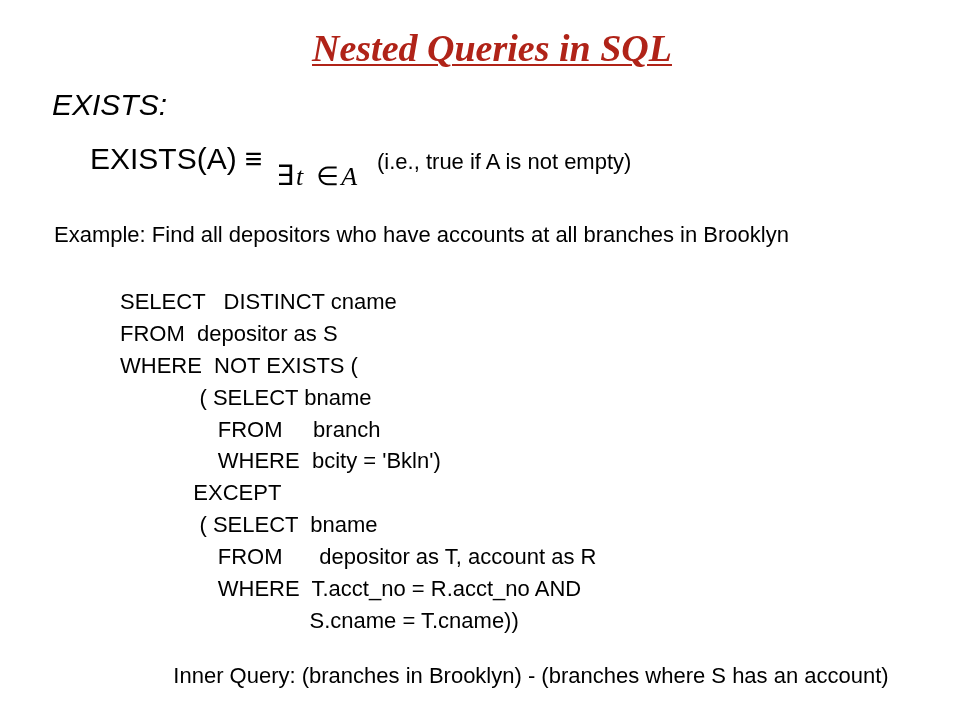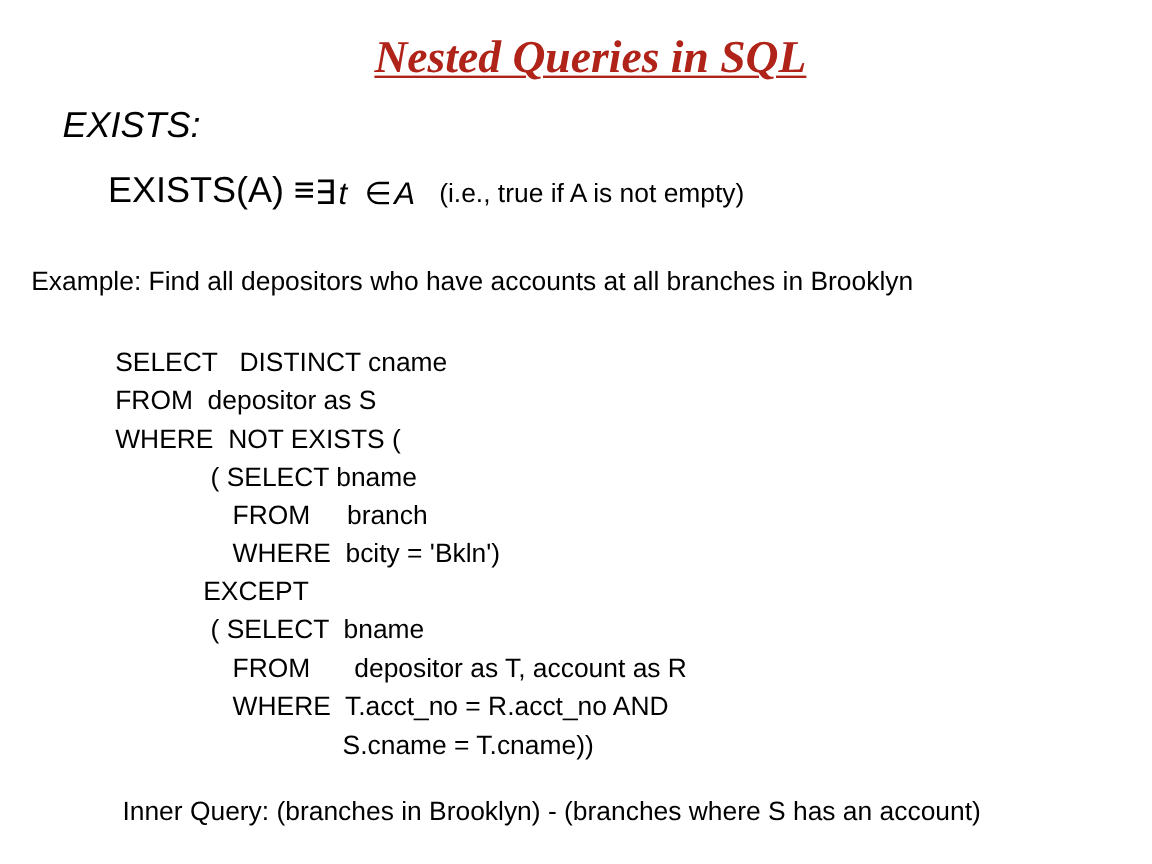--- a/index.html
+++ b/index.html
@@ -40,51 +40,53 @@
     }
     .def-lhs {
       font-size: 30px;
     }
     .equiv {
       font-size: 30px;
       margin-left: 8px;
     }
     .math-box {
       display: inline-block;
-      font-family: Liberation Sans, sans-serif;
+      font-family: Liberation Serif, serif;
       font-size: 26px;
+      margin-left: 14px;
       position: relative;
-      top: 2px;
+      top: 16px;
     }
     .math-box .exists-sym {
       font-size: 28px;
     }
     .math-box .ital {
       font-style: italic;
     }
     .note {
       font-size: 22px;
       margin-left: 20px;
     }
     .example {
       font-size: 22px;
-      margin-left: 26px;
+      margin-left: 54px;
       margin-top: 46px;
     }
     .sql {
       font-size: 22px;
-      margin-left: 96px;
+      margin-left: 120px;
       margin-top: 38px;
       white-space: pre;
       line-height: 1.45;
     }
     .inner {
       font-size: 22px;
       margin-left: 102px;
       margin-top: 26px;
+      text-align: center;
     }
   </style>
 </head>
 <body>
 
 <div class="title">Nested Queries in SQL</div>
 
 <div class="exists-label">EXISTS:</div>
 
 <div class="def-row">

